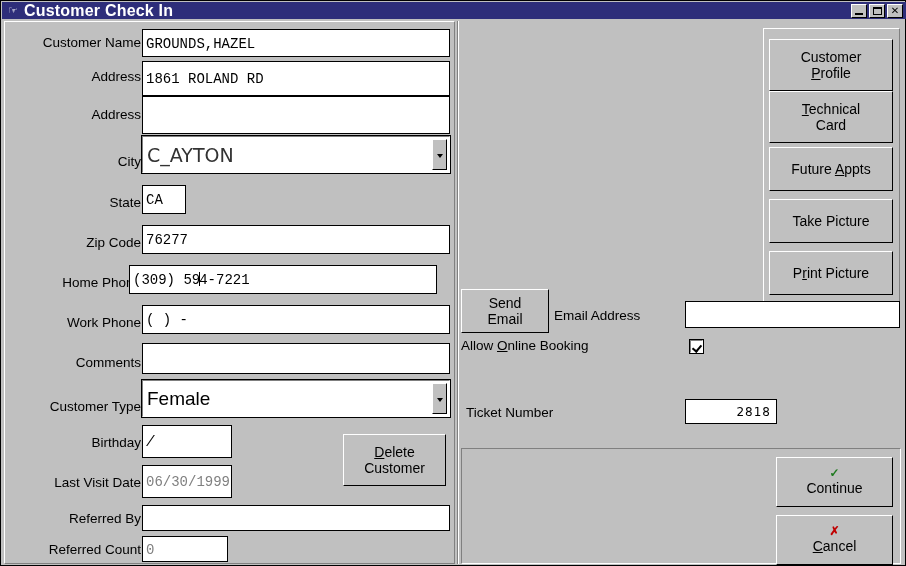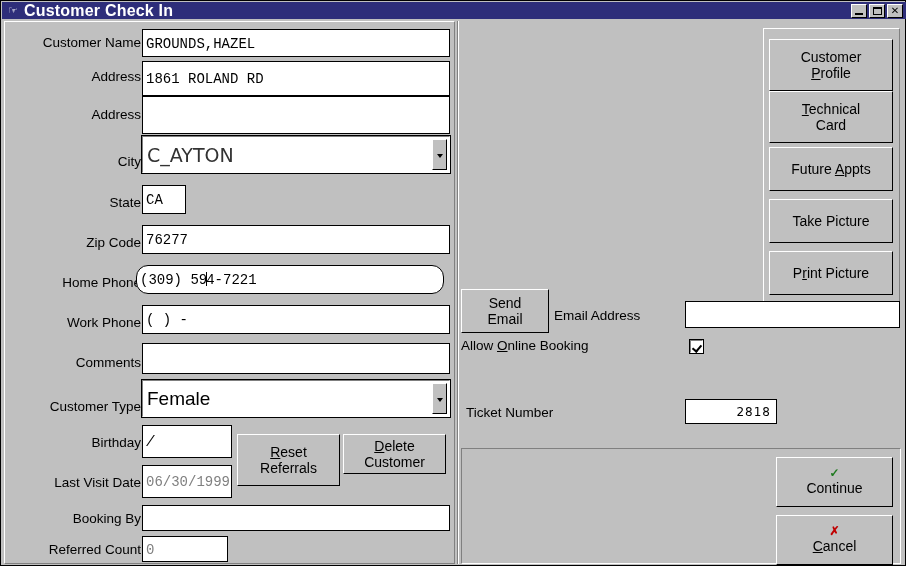--- a/index.html
+++ b/index.html
@@ -179,62 +179,58 @@
   <div class="lbl" style="left:10px;top:106px;width:130px;">Address</div>
   <div class="lbl" style="left:10px;top:153px;width:130px;">City</div>
   <div class="lbl" style="left:10px;top:194px;width:130px;">State</div>
   <div class="lbl" style="left:10px;top:234px;width:130px;">Zip Code</div>
   <div class="lbl" style="left:10px;top:274px;width:130px;">Home Phone</div>
   <div class="lbl" style="left:10px;top:314px;width:130px;">Work Phone</div>
   <div class="lbl" style="left:10px;top:354px;width:130px;">Comments</div>
   <div class="lbl" style="left:10px;top:398px;width:130px;">Customer Type</div>
   <div class="lbl" style="left:10px;top:434px;width:130px;">Birthday</div>
   <div class="lbl" style="left:10px;top:474px;width:130px;">Last Visit Date</div>
-  <div class="lbl" style="left:10px;top:510px;width:130px;">Booking By</div>
+  <div class="lbl" style="left:10px;top:510px;width:130px;">Referred By</div>
   <div class="lbl" style="left:6px;top:541px;width:134px;">Referred Count</div>
 
   <div class="fld flat" style="left:141px;top:28px;width:308px;height:28px;line-height:26px;">GROUNDS,HAZEL</div>
 
   <div class="fld flat" style="left:141px;top:60px;width:308px;height:35px;line-height:33px;">1861 ROLAND RD</div>
 
   <div class="fld flat" style="left:141px;top:95px;width:308px;height:38px;line-height:36px;"></div>
 
   <div class="combo" style="left:141px;top:135px;width:308px;height:37px;">
     <div class="val">C_AYTON</div>
     <div class="arrow"></div>
   </div>
 
   <div class="fld flat" style="left:141px;top:184px;width:44px;height:29px;line-height:27px;">CA</div>
 
   <div class="fld flat" style="left:141px;top:224px;width:308px;height:29px;line-height:27px;">76277</div>
 
-  <div class="fld flat" style="left:135px;top:264px;width:308px;height:29px;line-height:27px;border-radius:12px;"><span>(309) 59</span><span class="caret"></span><span>4-7221</span></div>
+  <div class="fld flat" style="left:128px;top:264px;width:308px;height:29px;line-height:27px;"><span>(309) 59</span><span class="caret"></span><span>4-7221</span></div>
 
   <div class="fld flat" style="left:141px;top:304px;width:308px;height:29px;line-height:27px;">(   )    -</div>
 
   <div class="fld flat" style="left:141px;top:342px;width:308px;height:31px;line-height:29px;"></div>
 
   <div class="combo" style="left:141px;top:379px;width:308px;height:37px;">
     <div class="val sans">Female</div>
     <div class="arrow"></div>
   </div>
 
   <div class="fld flat" style="left:141px;top:424px;width:90px;height:33px;line-height:31px;font-style:italic;">  /</div>
 
   <div class="fld flat ro" style="left:141px;top:464px;width:90px;height:33px;line-height:31px;">06/30/1999</div>
 
   <div class="fld flat" style="left:141px;top:504px;width:308px;height:26px;line-height:24px;"></div>
 
   <div class="fld flat ro" style="left:141px;top:535px;width:86px;height:26px;line-height:24px;">0</div>
 
-  <div class="btn" style="left:236px;top:433px;width:103px;height:52px;">
-    <span class="ln"><span></span><u>R</u><span>eset</span></span>
-    <span class="ln">Referrals</span>
-  </div>
-  <div class="btn" style="left:342px;top:433px;width:103px;height:40px;">
+  <div class="btn" style="left:342px;top:433px;width:103px;height:52px;">
     <span class="ln"><span></span><u>D</u><span>elete</span></span>
     <span class="ln">Customer</span>
   </div>
 
   <div class="btn" style="left:768px;top:38px;width:124px;height:52px;">
     <span class="ln">Customer</span>
     <span class="ln"><span></span><u>P</u><span>rofile</span></span>
   </div>
   <div class="btn" style="left:768px;top:90px;width:124px;height:52px;">
     <span class="ln"><span></span><u>T</u><span>echnical</span></span>

